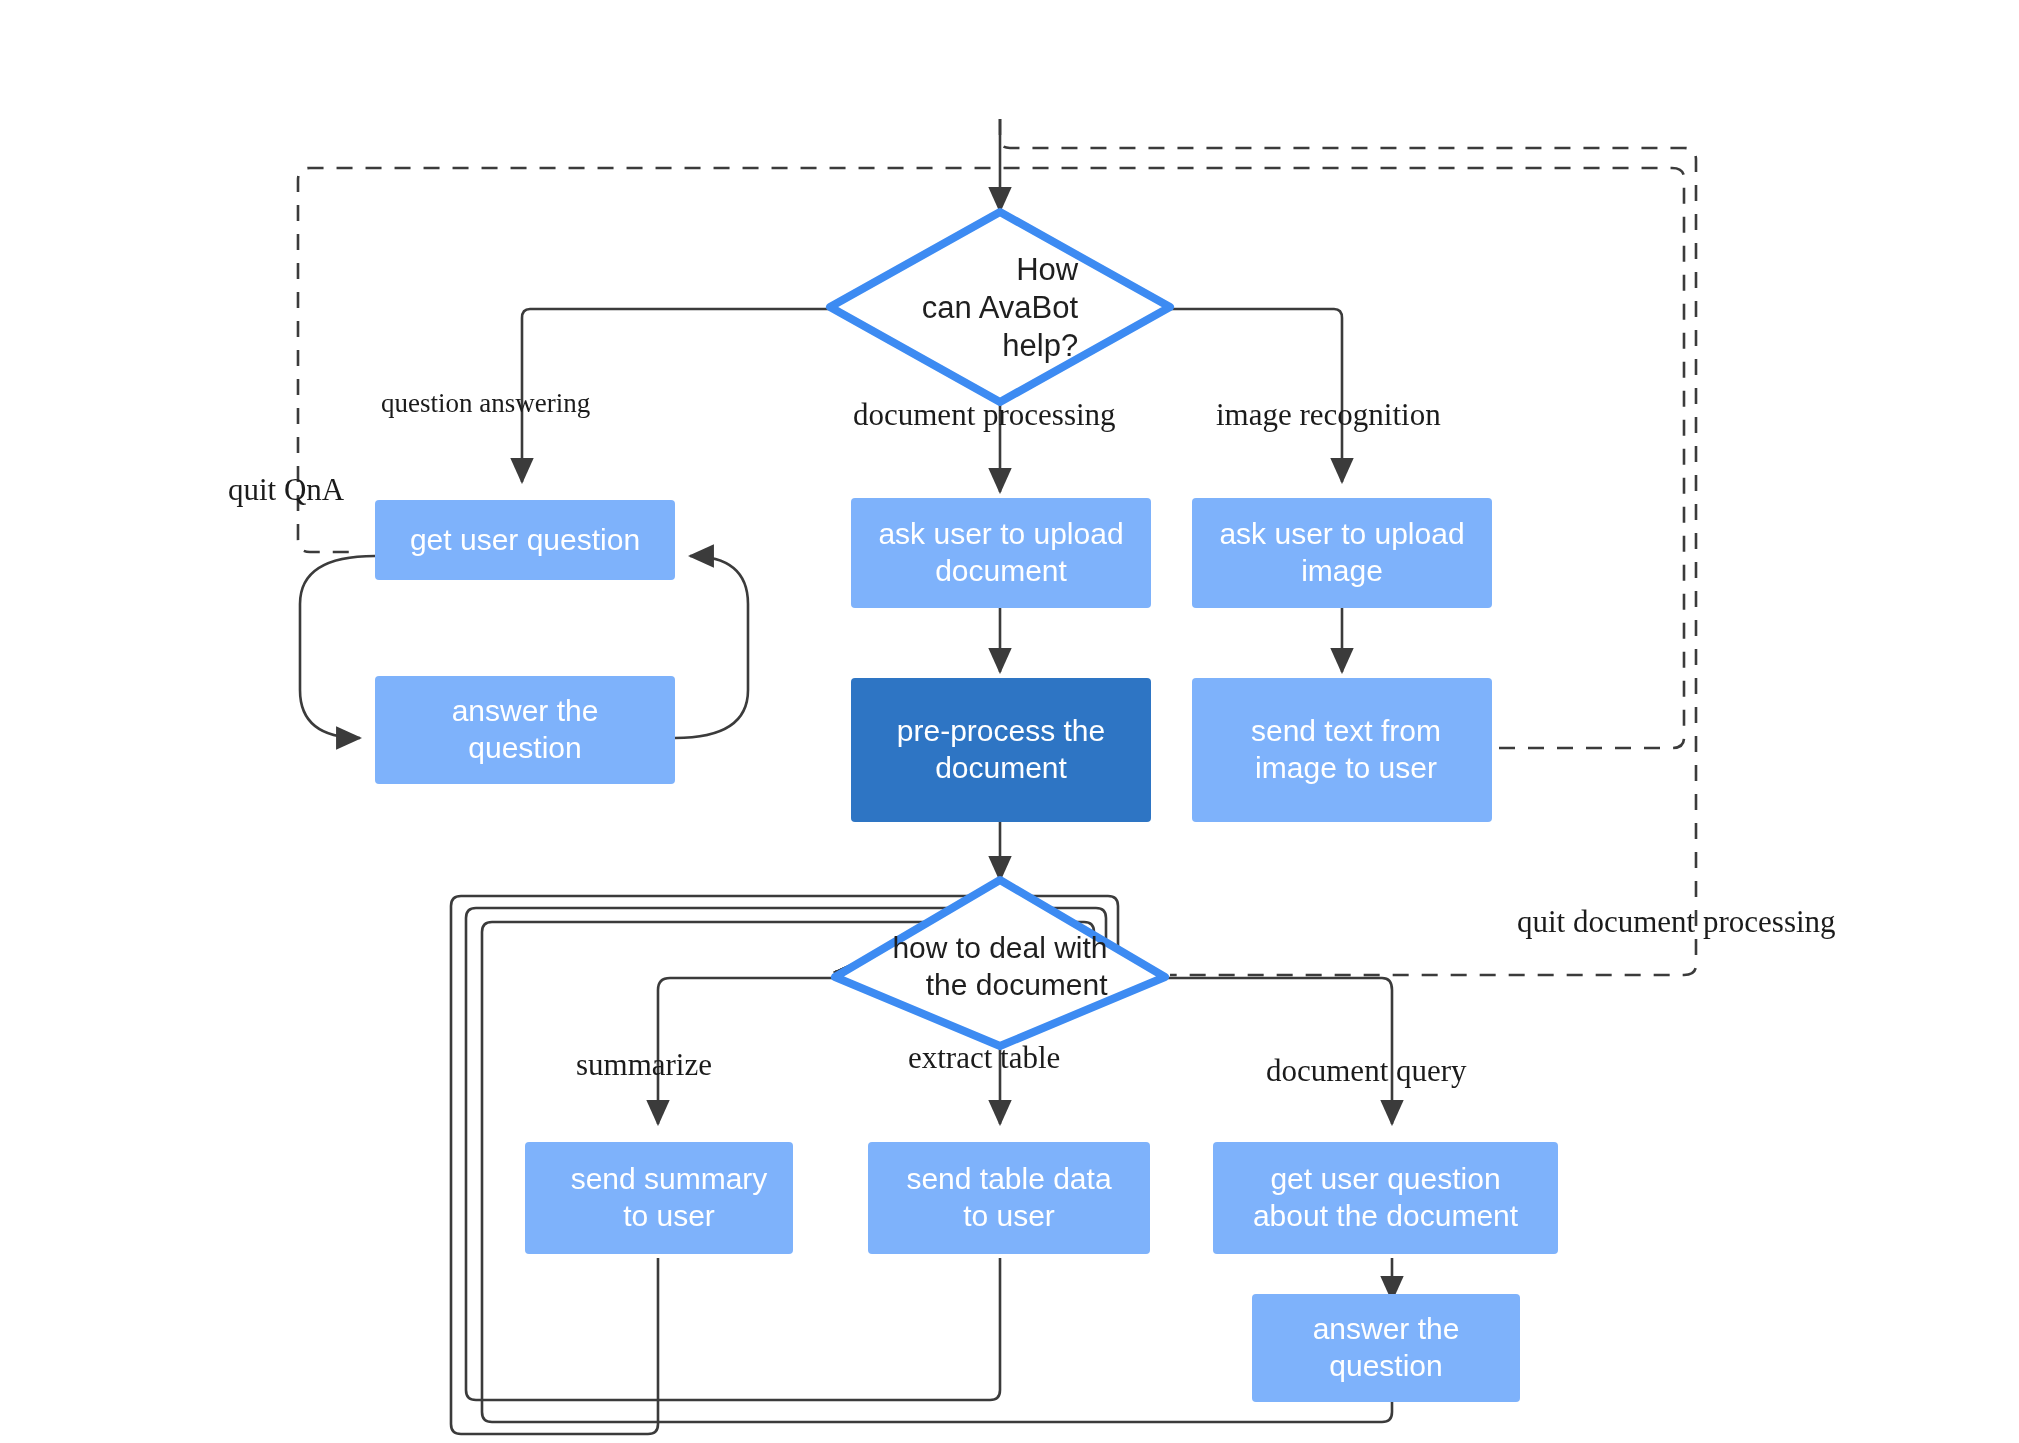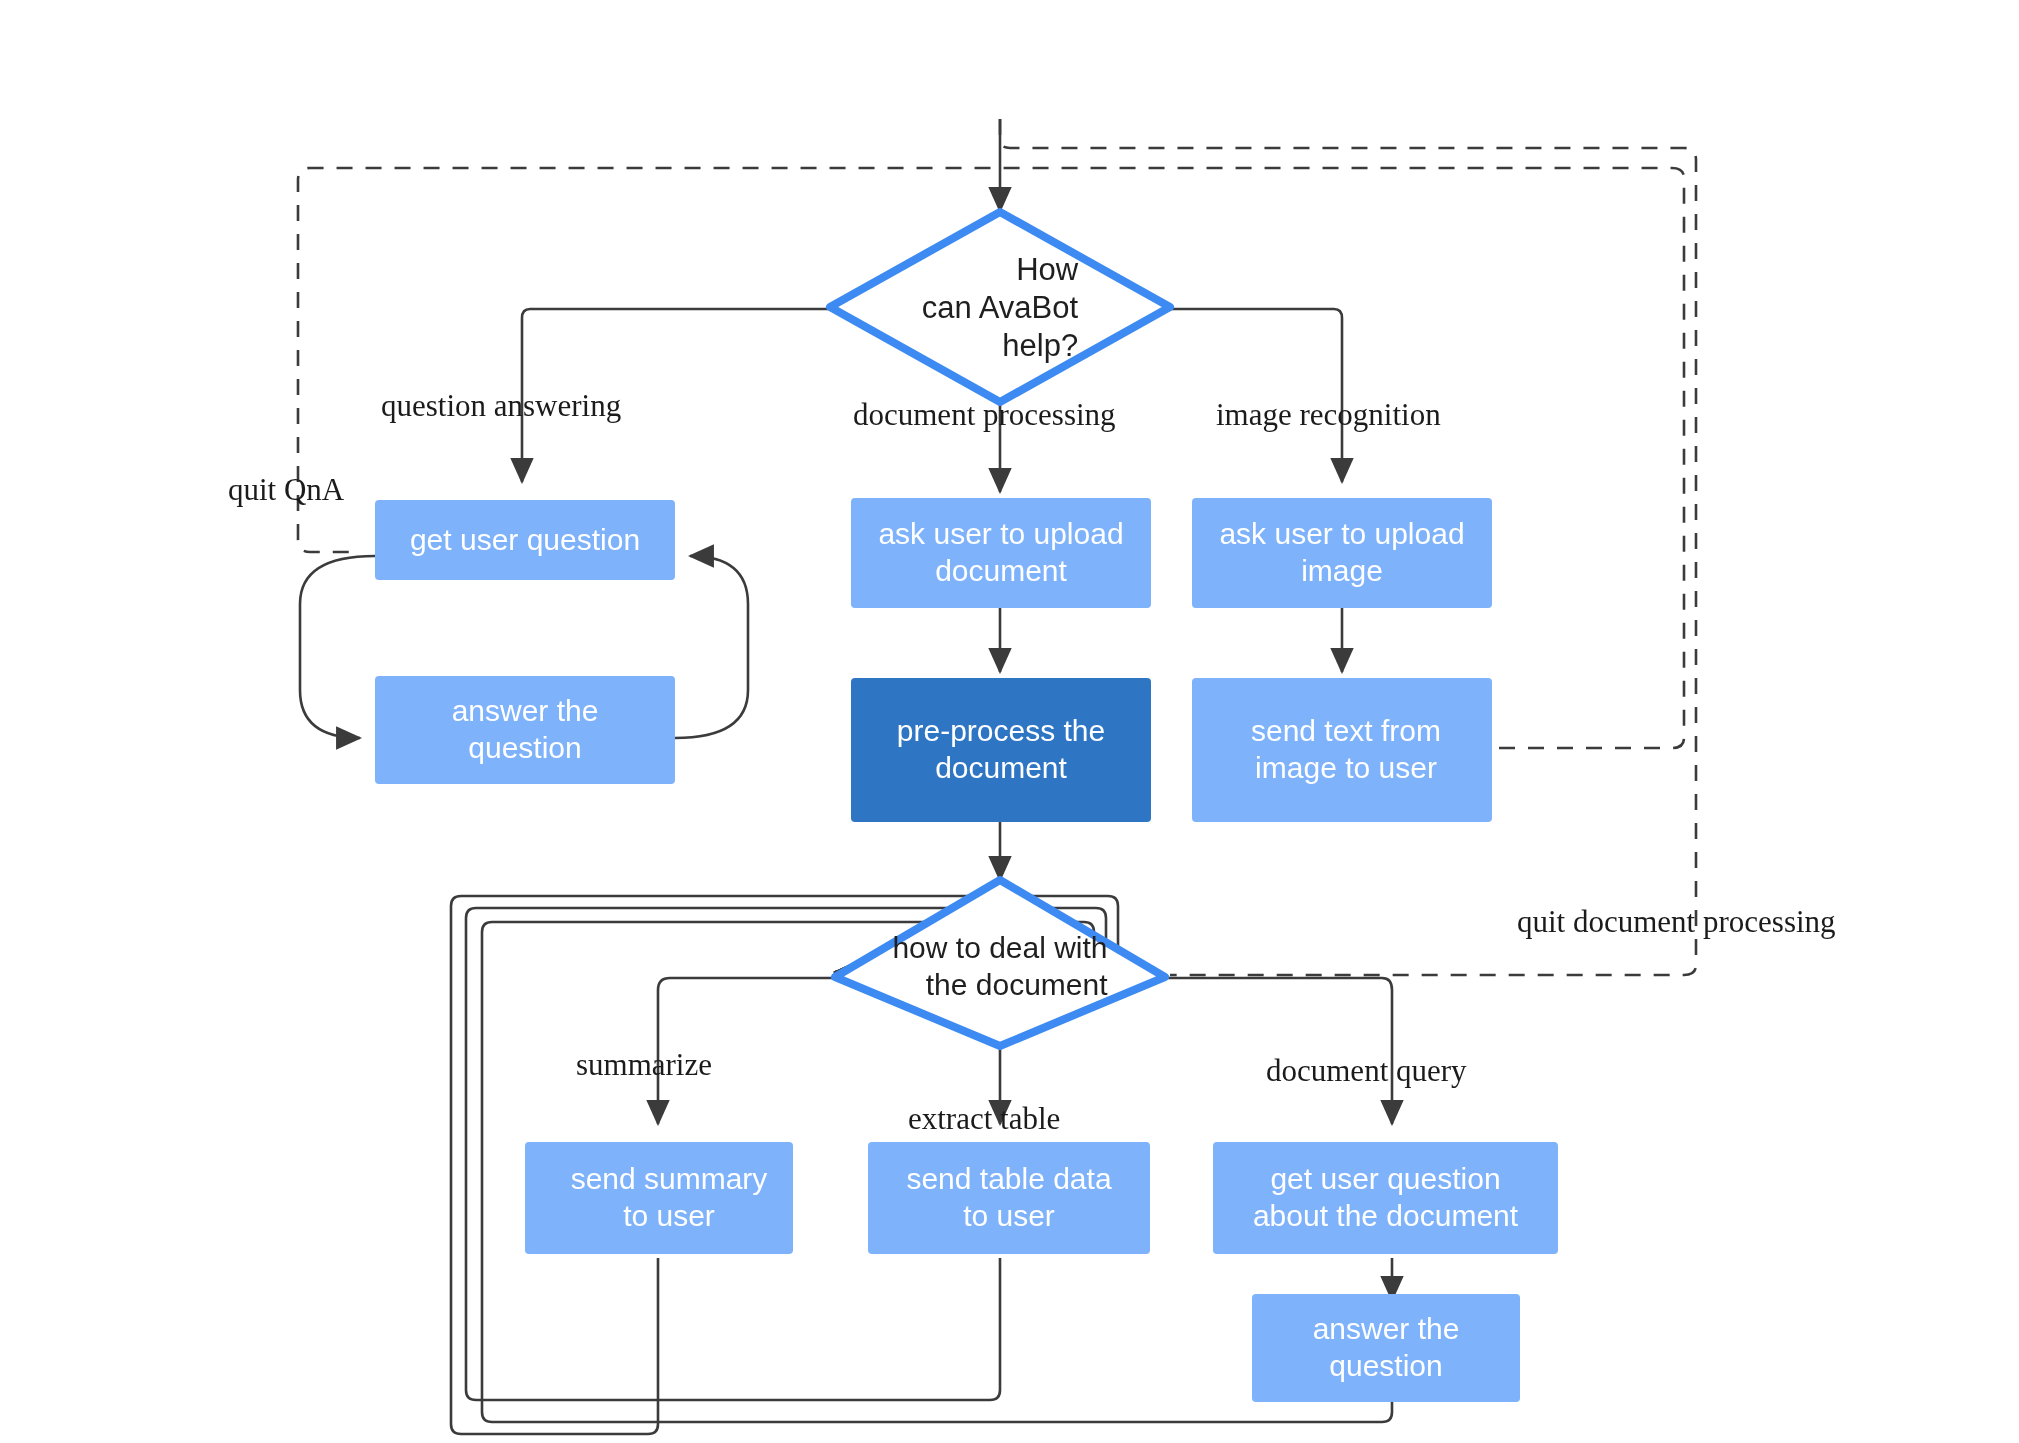--- a/index.html
+++ b/index.html
@@ -127,29 +127,29 @@
   <div class="node light" style="left:1213px;top:1142px;width:345px;height:112px;font-size:30px;">
     <span>get user question
 about  the document</span>
   </div>
 
   <div class="node light" style="left:1252px;top:1294px;width:268px;height:108px;font-size:30px;">
     <span>answer the
 question</span>
   </div>
 
-  <span class="elabel" style="left:381px;top:390px;font-size:31px;">question answering</span>
+  <span class="elabel" style="left:381px;top:390px;font-size:27px;">question answering</span>
 
   <span class="elabel" style="left:853px;top:399px;font-size:31px;">document processing</span>
 
   <span class="elabel" style="left:1216px;top:399px;font-size:31px;">image recognition</span>
 
   <span class="elabel" style="left:228px;top:474px;font-size:31px;">quit QnA</span>
 
   <span class="elabel" style="left:576px;top:1049px;font-size:31px;">summarize</span>
 
-  <span class="elabel" style="left:908px;top:1103px;font-size:31px;">extract table</span>
+  <span class="elabel" style="left:908px;top:1042px;font-size:31px;">extract table</span>
 
   <span class="elabel" style="left:1266px;top:1055px;font-size:31px;">document query</span>
 
   <span class="elabel" style="left:1517px;top:906px;font-size:31px;">quit document processing</span>
 
 </div>
 
 </body></html>

